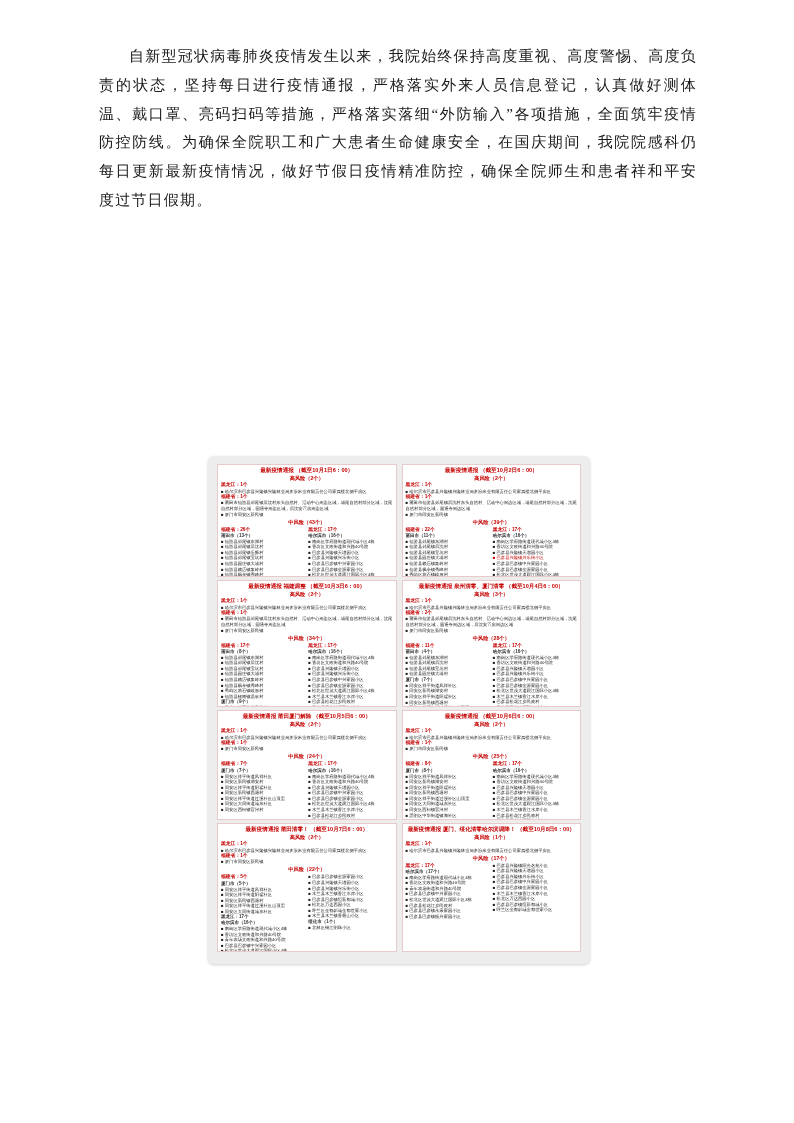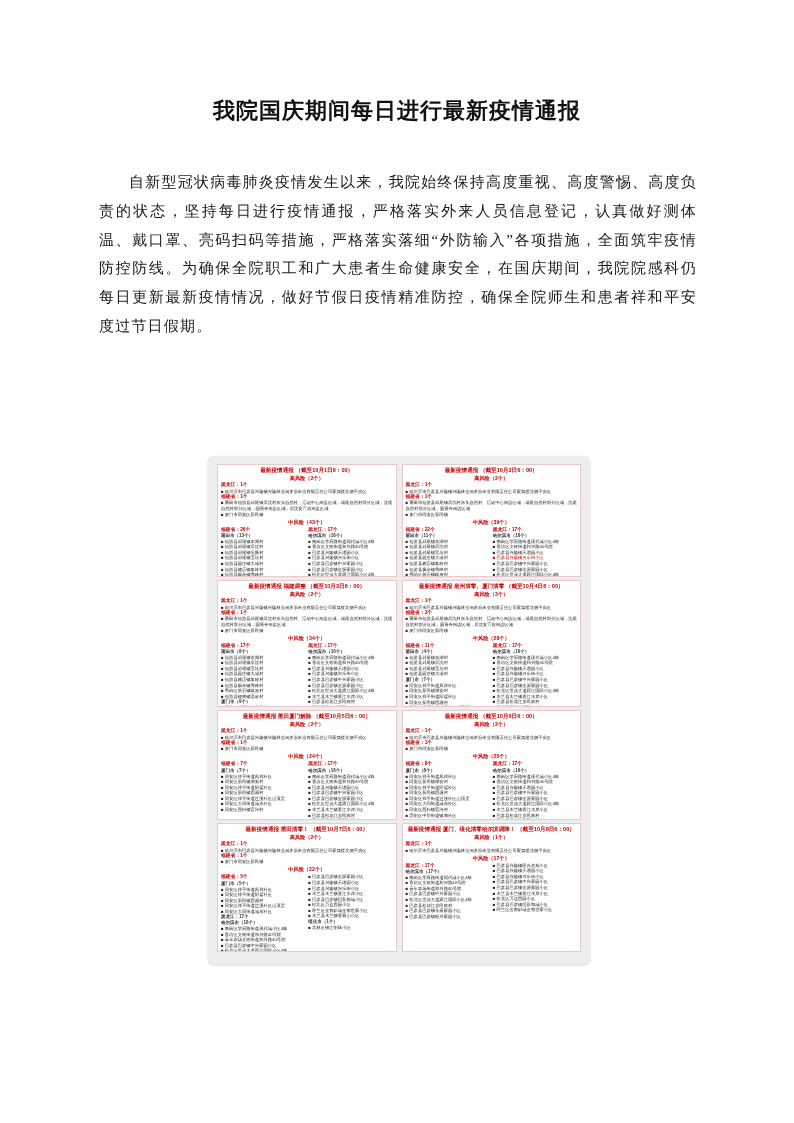--- a/index.html
+++ b/index.html
@@ -71,21 +71,20 @@
     font-size:13px;
     color:#111;
     font-family:"Liberation Sans","DejaVu Sans",sans-serif;
   }
 </style>
 </head>
 <body>
 
 <div class="page">
 
-  <h1 class="doc-title">我院国庆期间每日进行最新疫情通报</h1>
 
   <p class="doc-paragraph">自新型冠状病毒肺炎疫情发生以来，我院始终保持高度重视、高度警惕、高度负责的状态，坚持每日进行疫情通报，严格落实外来人员信息登记，认真做好测体温、戴口罩、亮码扫码等措施，严格落实落细“外防输入”各项措施，全面筑牢疫情防控防线。为确保全院职工和广大患者生命健康安全，在国庆期间，我院院感科仍每日更新最新疫情情况，做好节假日疫情精准防控，确保全院师生和患者祥和平安度过节日假期。</p>
 
   <div class="notice-wrap">
     <div class="notice-grid" id="notice-grid">
         <div class="panel">
           <div class="pt">最新疫情通报 （截至10月1日6：00）</div>
           <div class="ph">高风险（2个）</div>
           <div class="pl">黑龙江：1个</div>
           <div class="pi">■ 哈尔滨市巴彦县兴隆镇兴隆林业局多浪米业有限责任公司家属楼北侧平房区</div>

